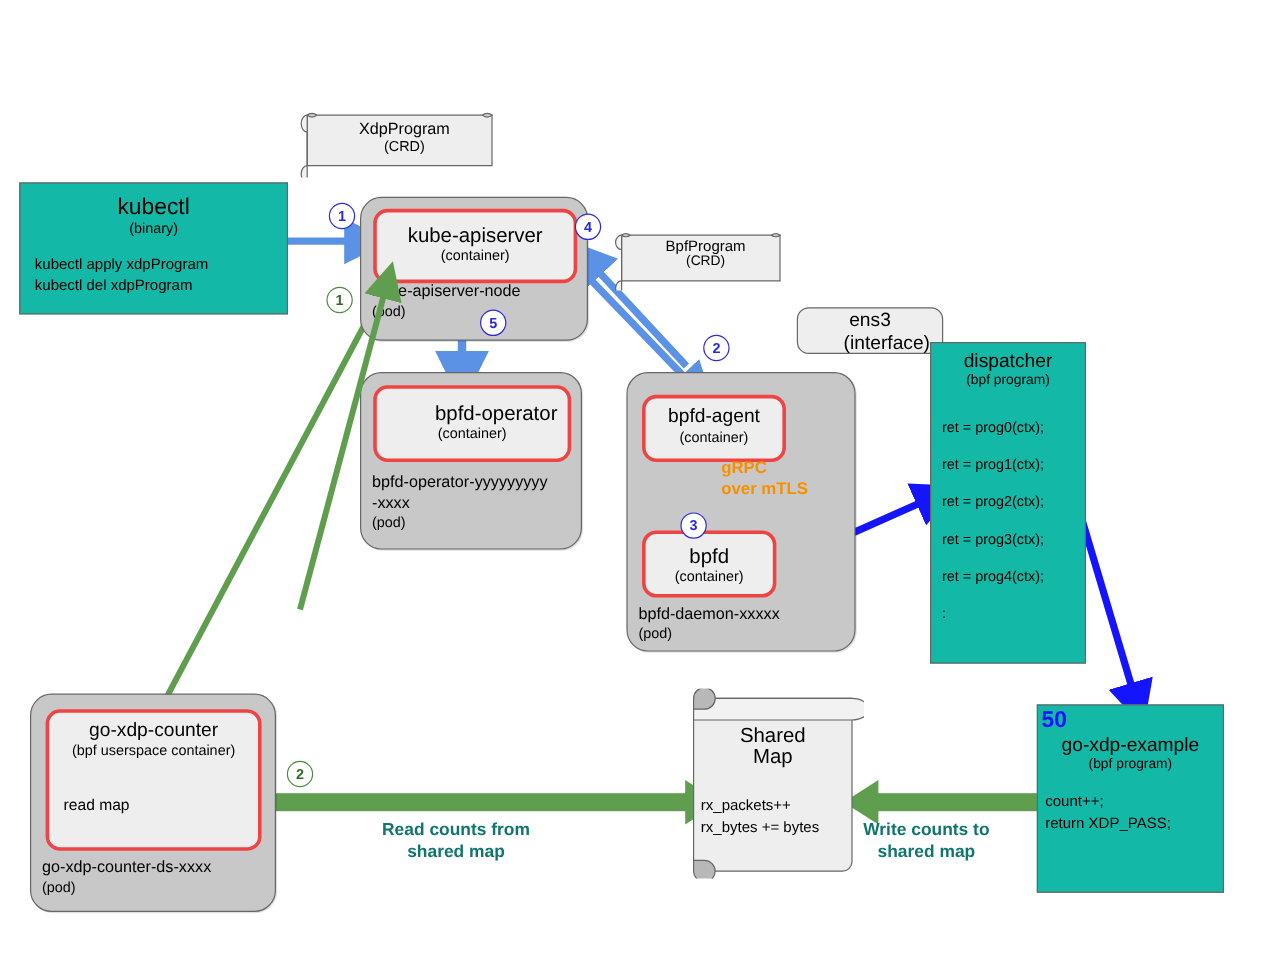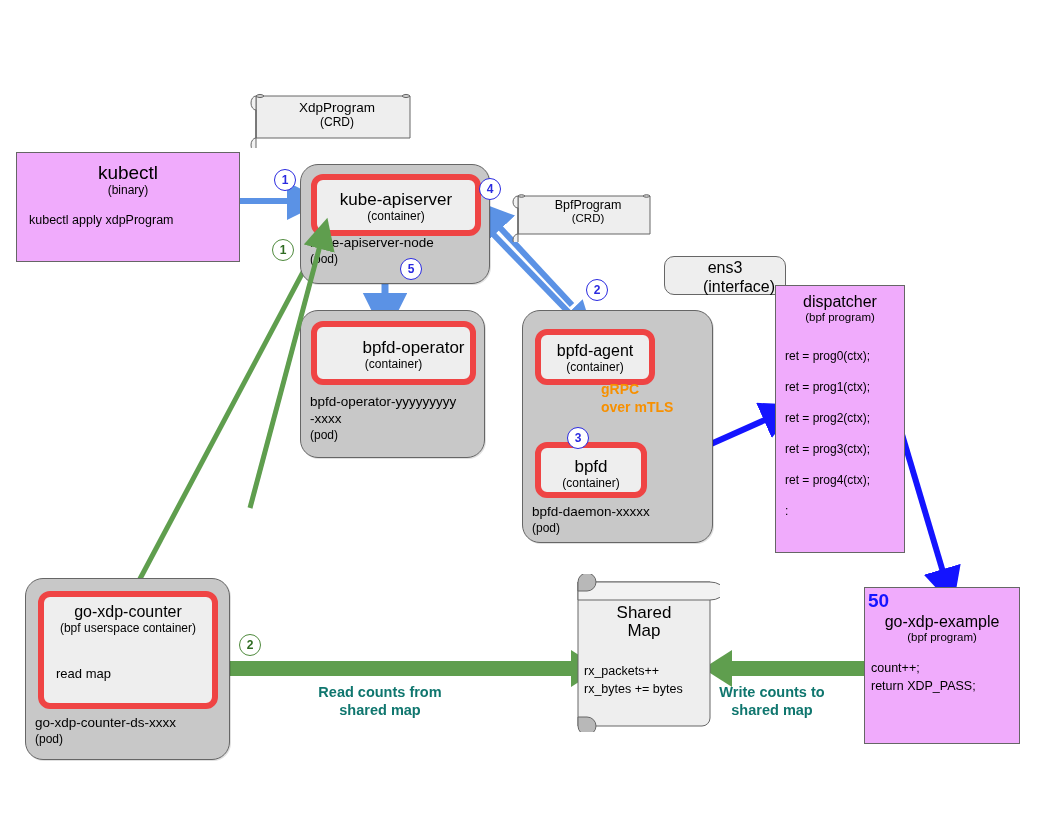--- a/index.html
+++ b/index.html
@@ -2,26 +2,26 @@
 <html><head>
 <meta charset="utf-8">
 <style>
   html,body{margin:0;padding:0;background:#ffffff;}
   body{width:1056px;height:816px;font-family:"Liberation Sans",sans-serif;overflow:hidden;}
   #canvas{position:relative;width:1056px;height:816px;}
   svg.layer{position:absolute;left:0;top:0;width:1056px;height:816px;pointer-events:none;}
   .node{position:absolute;box-sizing:border-box;}
 
   
-  .rect{background:#f0abfc;border:1px solid #666666;}
+  .rect{background:#14b8a6;border:1px solid #666666;}
   
   .pod{background:#c8c8c8;border:1px solid #666666;border-radius:18px;
        box-shadow:1px 1px 0 rgba(0,0,0,.12);}
   
-  .cont{background:#eeeeee;border:6px solid #ef4444;border-radius:12px;}
+  .cont{background:#eeeeee;border:3px solid #ef4444;border-radius:12px;}
   
   .pill{background:#eeeeee;border:1px solid #666666;border-radius:10px;}
 
   .title{font-size:17px;color:#000;text-align:center;line-height:1.05;}
   .sub{font-size:12px;color:#000;text-align:center;line-height:1.2;}
   .body-txt{font-size:12.5px;color:#000;line-height:1.45;}
   .pod-label{position:absolute;font-size:13.5px;color:#000;line-height:1.25;}
 
   .circle{position:absolute;width:22px;height:22px;border-radius:50%;
           background:#ffffff;display:flex;align-items:center;justify-content:center;
@@ -110,20 +110,21 @@
       <div class="title" style="font-size:12.5px;">BpfProgram</div>
       <div class="sub" style="font-size:11.5px;">(CRD)</div>
     </div>
   </div>
 
   <div class="node rect" style="left:16px;top:152px;width:224px;height:110px;">
     <div class="title" style="margin-top:10px;font-size:19px;">kubectl</div>
     <div class="sub">(binary)</div>
     <div class="body-txt" style="margin:14px 0 0 12px;">
       <div>kubectl apply xdpProgram</div>
+      <div>kubectl del xdpProgram</div>
     </div>
   </div>
 
   <div class="node pod" style="left:300px;top:164px;width:190px;height:120px;">
     <div class="pod-label" style="left:9px;top:70px;">
       <div>kube-apiserver-node</div>
       <div style="font-size:12px;">(pod)</div>
     </div>
     <div class="node cont" style="left:10px;top:9px;width:170px;height:62px;">
       <div class="title" style="margin-top:11px;">kube-apiserver</div>

